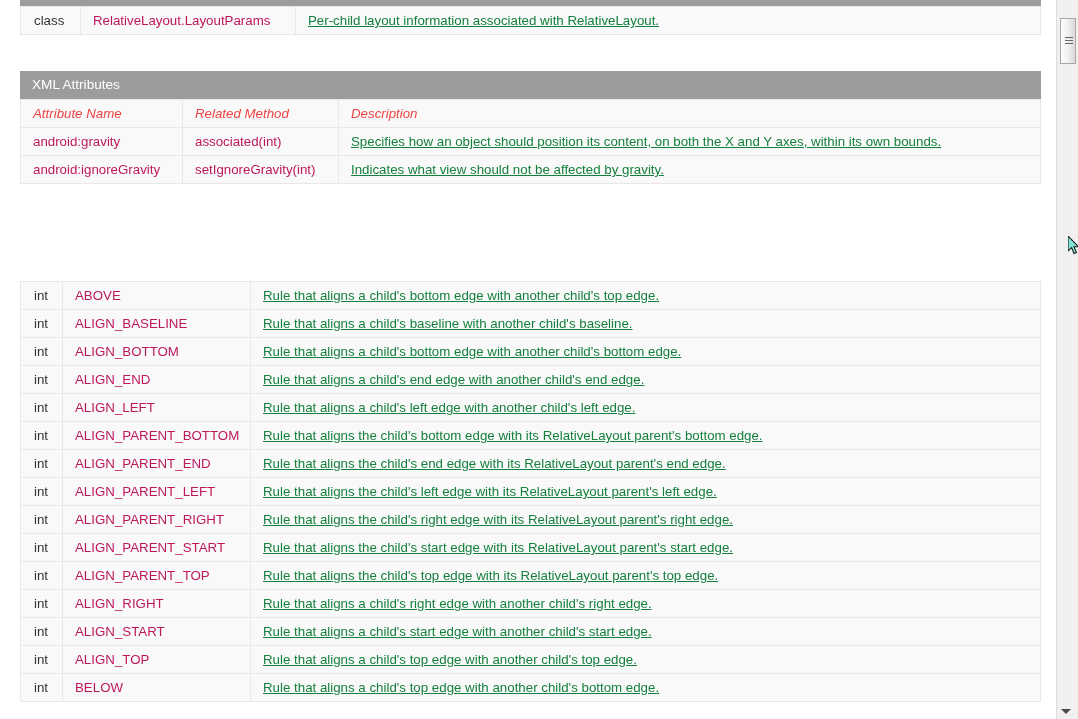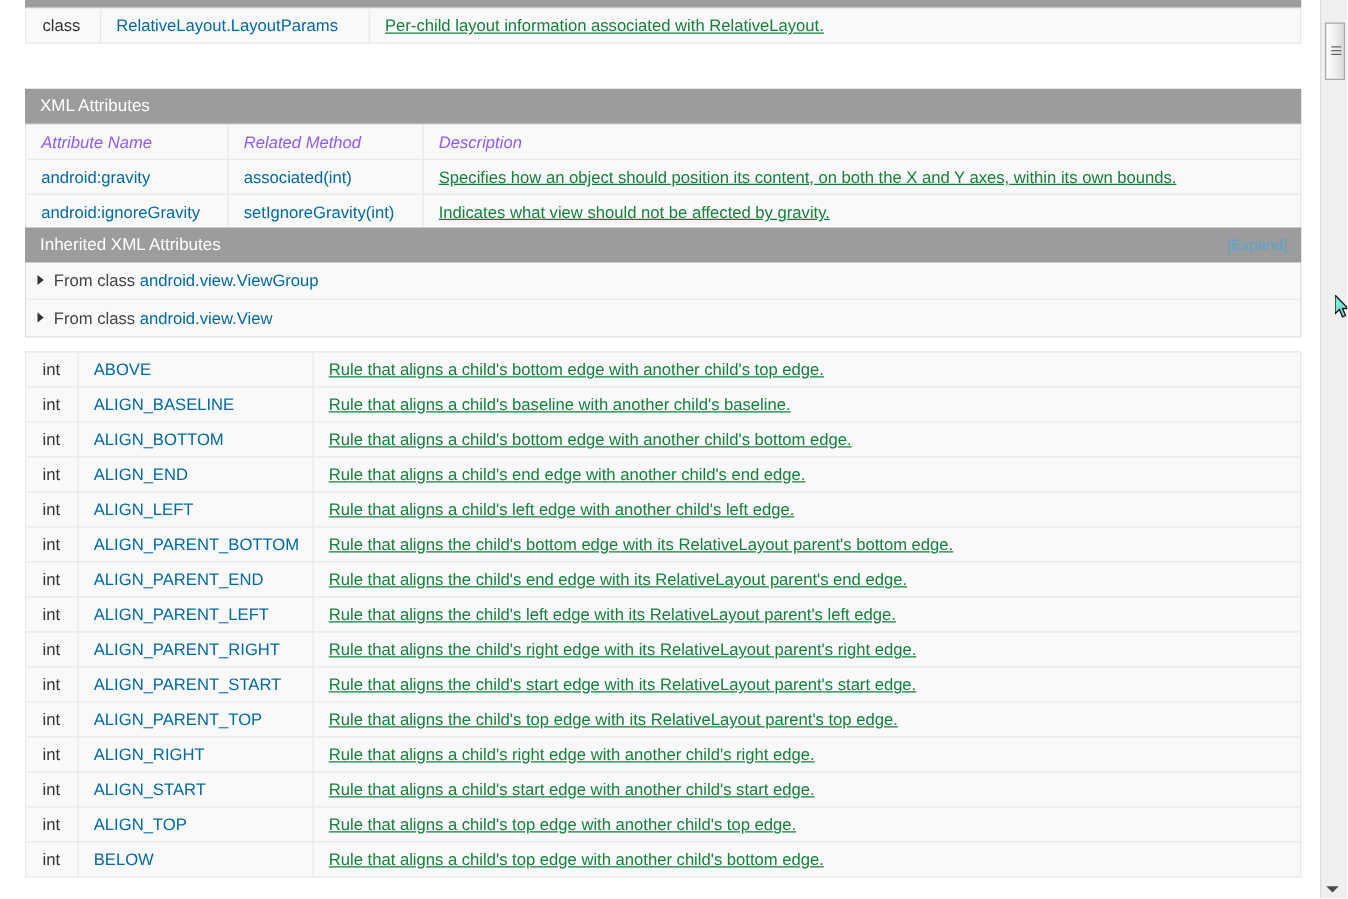--- a/index.html
+++ b/index.html
@@ -44,27 +44,27 @@
     color: #333333;
     text-align: left;
     vertical-align: top;
     background: #f9f9f9;
     font-weight: normal;
     overflow: hidden;
     white-space: nowrap;
   }
   .jd-table th {
     font-style: italic;
-    color: #8b5cf6;
+    color: #ef4444;
     font-size: 13.3px;
   }
   .jd-table td.ty { color: #333333; padding-left: 13px; }
   .jd-table td.desc { color: #15803d; text-decoration: underline; }
   .lnk {
-    color: #0369a1;
+    color: #be185d;
     text-decoration: none;
     cursor: pointer;
   }
 
   
   .barhead {
     background: #9c9c9c;
     color: #ffffff;
     font-size: 13.6px;
     line-height: 16px;
@@ -209,30 +209,20 @@
             </tr>
             <tr>
               <td><a class="lnk">android:ignoreGravity</a></td>
               <td><a class="lnk">setIgnoreGravity(int)</a></td>
               <td class="desc">Indicates what view should not be affected by gravity.</td>
             </tr>
           </tbody>
       </table>
     </div>
 
-    <div class="section" id="sec-inh" style="top:182px;">
-      <div class="barhead">
-        <span>Inherited XML Attributes</span>
-        <a class="expand">[Expand]</a>
-      </div>
-      <div class="inh-wrap" id="inh-body">
-          <div class="inh-row"><span class="tri"></span><span>From class</span> <a class="lnk">android.view.ViewGroup</a></div>
-          <div class="inh-row"><span class="tri"></span><span>From class</span> <a class="lnk">android.view.View</a></div>
-        </div>
-    </div>
 
     <div class="section" id="sec-const" style="top:281px;">
       <table class="jd-table">
         <colgroup>
             <col style="width:42px">
             <col style="width:188px">
             <col>
           </colgroup>
         <tbody id="const-body">
             <tr>

